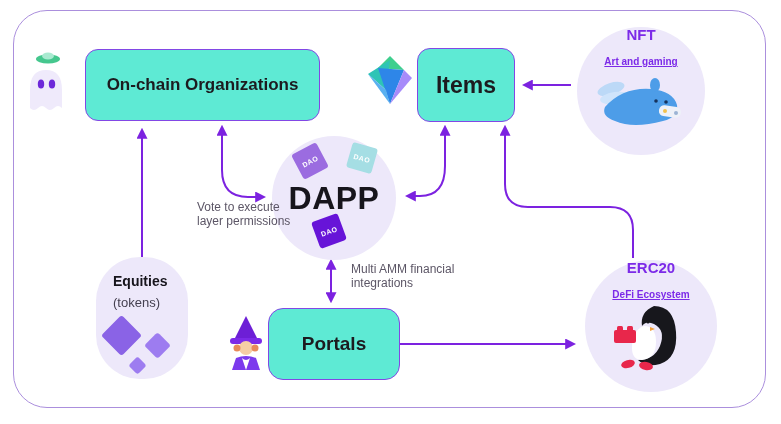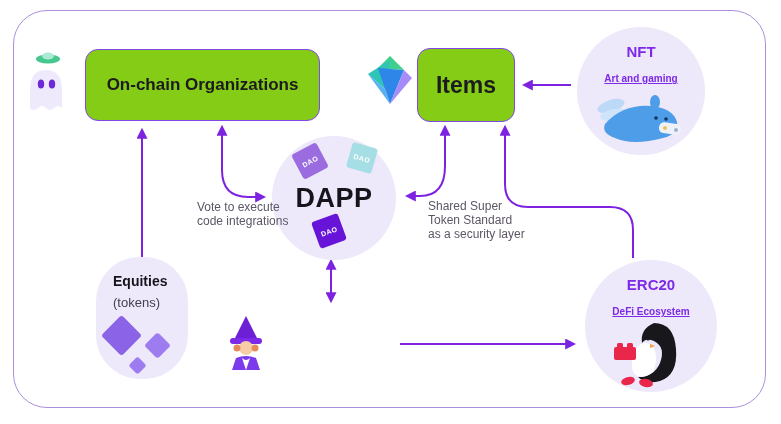--- a/index.html
+++ b/index.html
@@ -6,36 +6,36 @@
   #canvas{
     position:relative;width:781px;height:424px;background:#ffffff;overflow:hidden;
     font-family:"Liberation Sans","DejaVu Sans",sans-serif;color:#1c1b1f;
   }
   .outer-frame{
     position:absolute;left:13px;top:10px;width:751px;height:396px;
     border:1.5px solid var(--outer-border,#ab8fdd);border-radius:34px;background:#ffffff;
   }
   .edges{position:absolute;left:0;top:0;width:781px;height:424px;pointer-events:none;}
   .node-box{
-    position:absolute;background:#84cc16;border:1.5px solid var(--node-border,#8247e5);
+    position:absolute;background:#5eead4;border:1.5px solid var(--node-border,#8247e5);
     border-radius:13px;display:flex;align-items:center;justify-content:center;
     font-weight:bold;color:#1c1b1f;z-index:2;
   }
   .box-onchain{left:85px;top:49px;width:233px;height:70px;font-size:17px;}
   .box-items{left:417px;top:48px;width:96px;height:72px;font-size:23px;}
   .box-portals{left:268px;top:308px;width:130px;height:70px;font-size:19px;border-radius:15px;}
   .circle{
     position:absolute;border-radius:50%;background:var(--circle-fill,#EDE8FA);z-index:1;
     display:flex;flex-direction:column;align-items:center;
   }
   .circle-dapp{left:272px;top:136px;width:124px;height:124px;justify-content:center;}
-  .dapp-label{font-size:27px;font-weight:800;letter-spacing:0.5px;color:#17151c;z-index:2;}
+  .dapp-label{font-size:32px;font-weight:800;letter-spacing:0.5px;color:#17151c;z-index:2;}
   .circle-nft{left:577px;top:27px;width:128px;height:128px;padding-top:0;}
   .circle-erc20{left:585px;top:260px;width:132px;height:132px;}
-  .circle-title{font-weight:bold;color:var(--accent-text,#7c2ae8);font-size:15px;margin-top:17px;line-height:15px;}
+  .circle-title{font-weight:bold;color:var(--accent-text,#7c2ae8);font-size:15px;line-height:15px;}
   .circle-sub{font-weight:bold;color:var(--accent-text,#7c2ae8);font-size:10px;margin-top:14px;text-decoration:underline;}
   .dao-badge{
     position:absolute;display:flex;align-items:center;justify-content:center;
     color:#ffffff;font-weight:bold;font-size:7px;letter-spacing:0.5px;z-index:2;border-radius:3px;
   }
   .dao-1{left:296px;top:147px;width:28px;height:28px;background:var(--dao-purple,#9b6ce0);transform:rotate(-28deg);}
   .dao-2{left:349px;top:145px;width:26px;height:26px;background:var(--dao-teal,#a5dee4);transform:rotate(16deg);}
   .dao-3{left:315px;top:217px;width:28px;height:28px;background:var(--dao-dark,#6714d8);transform:rotate(-20deg);}
   .blob-equities{
     position:absolute;left:96px;top:257px;width:92px;height:122px;border-radius:44px;
@@ -79,20 +79,23 @@
   </svg>
 
   <div class="node-box box-onchain">
     <span>On-chain Organizations</span>
   </div>
 
   <div class="node-box box-items">
     <span>Items</span>
   </div>
 
+  <div class="node-box box-portals">
+    <span>Portals</span>
+  </div>
 
   <div class="circle circle-dapp">
     <span class="dapp-label">DAPP</span>
   </div>
   <div class="dao-badge dao-1">
       <span>DAO</span>
     </div>
   <div class="dao-badge dao-2">
       <span>DAO</span>
     </div>
@@ -137,26 +140,25 @@
   <div class="blob-equities">
     <div class="equities-title">Equities</div>
     <div class="equities-sub">(tokens)</div>
   </div>
   <div class="diamond dia-1"></div>
   <div class="diamond dia-2"></div>
   <div class="diamond dia-3"></div>
 
   <div class="edge-label lbl-vote">
     <div>Vote to execute</div>
-    <div>code integrations</div>
+    <div>layer permissions</div>
   </div>
-  <div class="edge-label lbl-shared">
-    <div>Shared Super</div>
-    <div>Token Standard</div>
-    <div>as a security layer</div>
+  <div class="edge-label lbl-amm">
+    <div>Multi AMM financial</div>
+    <div>integrations</div>
   </div>
 
   <svg class="icon" style="left:24px;top:50px;" width="46" height="64" viewBox="0 0 46 64">
     <ellipse cx="24" cy="9" rx="12" ry="4.5" fill="#45c78e"></ellipse>
     <ellipse cx="24" cy="6" rx="6" ry="3.5" fill="#a9ead0"></ellipse>
     <path d="M6,40 Q6,20 22,20 Q38,20 38,40 L38,58 Q34,54 30,58 Q26,62 22,58 Q18,54 14,58 Q10,62 6,58 Z" fill="#efeafb"></path>
     <ellipse cx="17" cy="34" rx="3.2" ry="4.5" fill="#6d28d9"></ellipse>
     <ellipse cx="28" cy="34" rx="3.2" ry="4.5" fill="#6d28d9"></ellipse>
   </svg>
 

